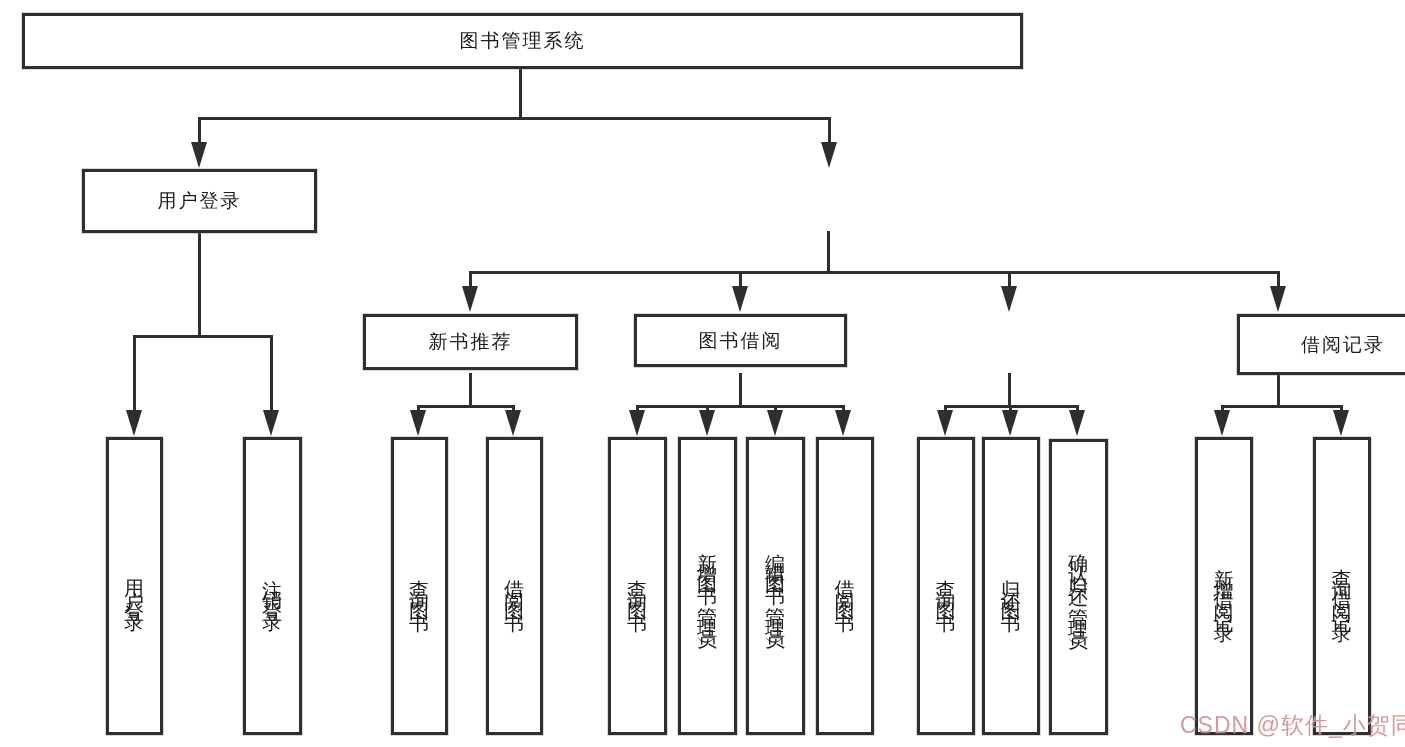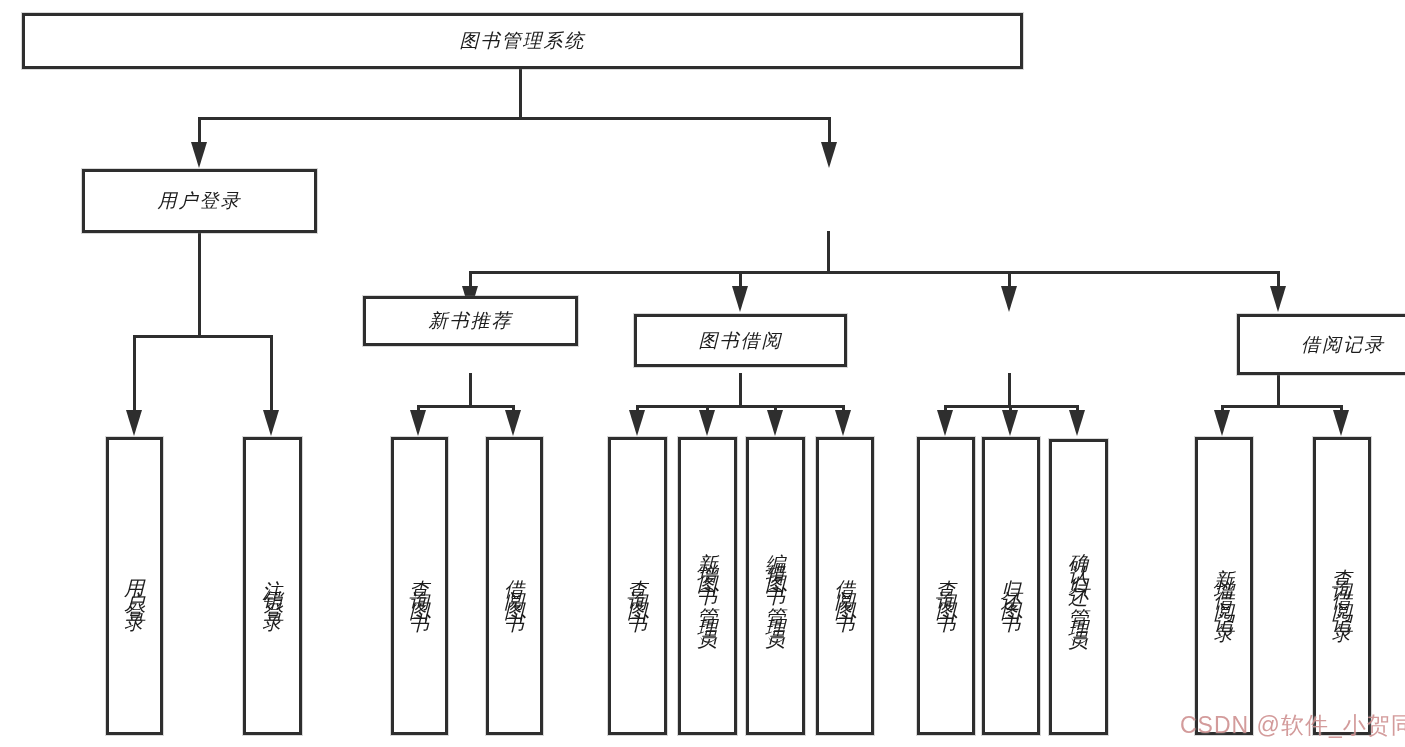--- a/index.html
+++ b/index.html
@@ -7,21 +7,20 @@
     position:relative;width:1405px;height:747px;background:#ffffff;
     font-family:"Liberation Sans","DejaVu Sans",sans-serif;
     overflow:hidden;color:#1c1c1c;
   }
   .box{
     position:absolute;box-sizing:border-box;background:#ffffff;
     border:3px solid #2e2e2e;
     box-shadow:0 0 0 1px rgba(120,120,120,0.28);
     display:flex;align-items:center;justify-content:center;
     z-index:2;
-    font-style:italic;
   }
   .hbox{font-size:19px;letter-spacing:2px;}
   .vbox{
     writing-mode:vertical-rl;text-orientation:mixed;
     font-size:20px;letter-spacing:11px;line-height:1;
   }
   .hline,.vline{position:absolute;background:#2e2e2e;z-index:1;}
   .hline{height:3px;}
   .vline{width:3px;}
   .arrow{
@@ -63,21 +62,21 @@
   <div class="hline" style="left:469px;top:271px;width:811px"></div>
   <div class="vline" style="left:469px;top:271px;height:20px"></div>
   <div class="arrow" style="left:462px;top:286px"></div>
   <div class="vline" style="left:739px;top:271px;height:20px"></div>
   <div class="arrow" style="left:732px;top:286px"></div>
   <div class="vline" style="left:1008px;top:271px;height:20px"></div>
   <div class="arrow" style="left:1001px;top:286px"></div>
   <div class="vline" style="left:1277px;top:271px;height:20px"></div>
   <div class="arrow" style="left:1270px;top:286px"></div>
 
-  <div class="box hbox" style="left:363px;top:296px;width:215px;height:50px">新书推荐</div>
+  <div class="box hbox" style="left:363px;top:314px;width:215px;height:56px">新书推荐</div>
   <div class="box hbox" style="left:634px;top:314px;width:213px;height:53px">图书借阅</div>
   <div class="box hbox" style="left:1237px;top:314px;width:212px;height:61px">借阅记录</div>
 
   <div class="vline" style="left:469px;top:373px;height:35px"></div>
   <div class="hline" style="left:417px;top:405px;width:98px"></div>
   <div class="vline" style="left:417px;top:405px;height:9px"></div>
   <div class="arrow" style="left:410px;top:410px"></div>
   <div class="vline" style="left:512px;top:405px;height:9px"></div>
   <div class="arrow" style="left:505px;top:410px"></div>
 

